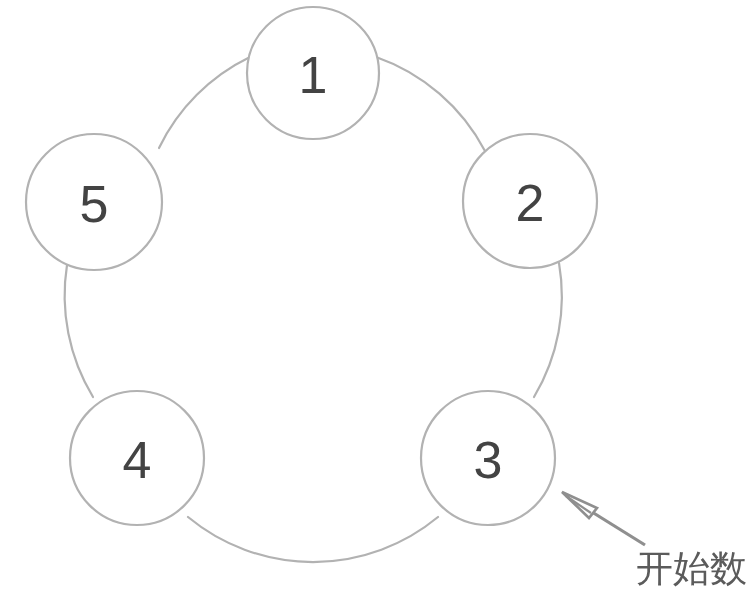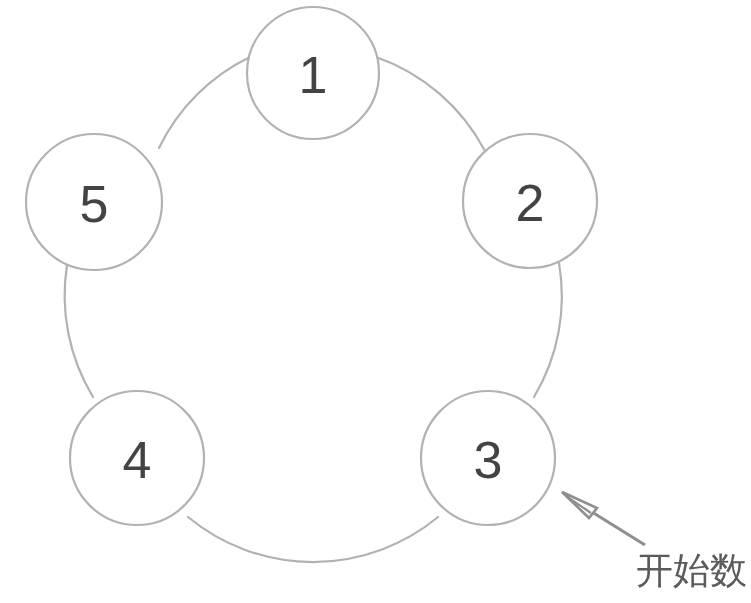--- a/index.html
+++ b/index.html
@@ -52,21 +52,21 @@
     stroke-width: 2.6;
     stroke-linejoin: miter;
   }
   .pointer-head-bar {
     fill: none;
     stroke: #8f8f8f;
     stroke-width: 2.2;
   }
   .annotation-text {
     position: absolute;
-    font-family: Liberation Sans, sans-serif;
+    font-family: Liberation Mono, monospace;
     font-size: 37px;
     line-height: 40px;
     color: #5b5b5b;
     white-space: nowrap;
     letter-spacing: 0px;
   }
 </style>
 </head>
 <body>
 

